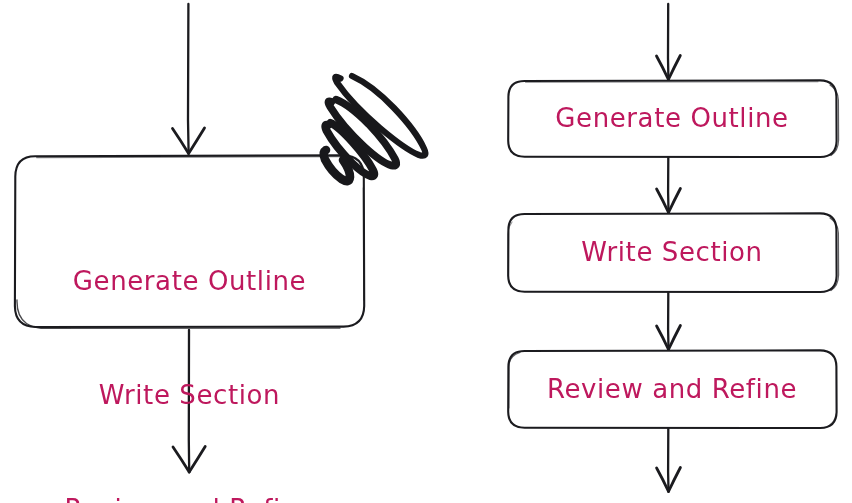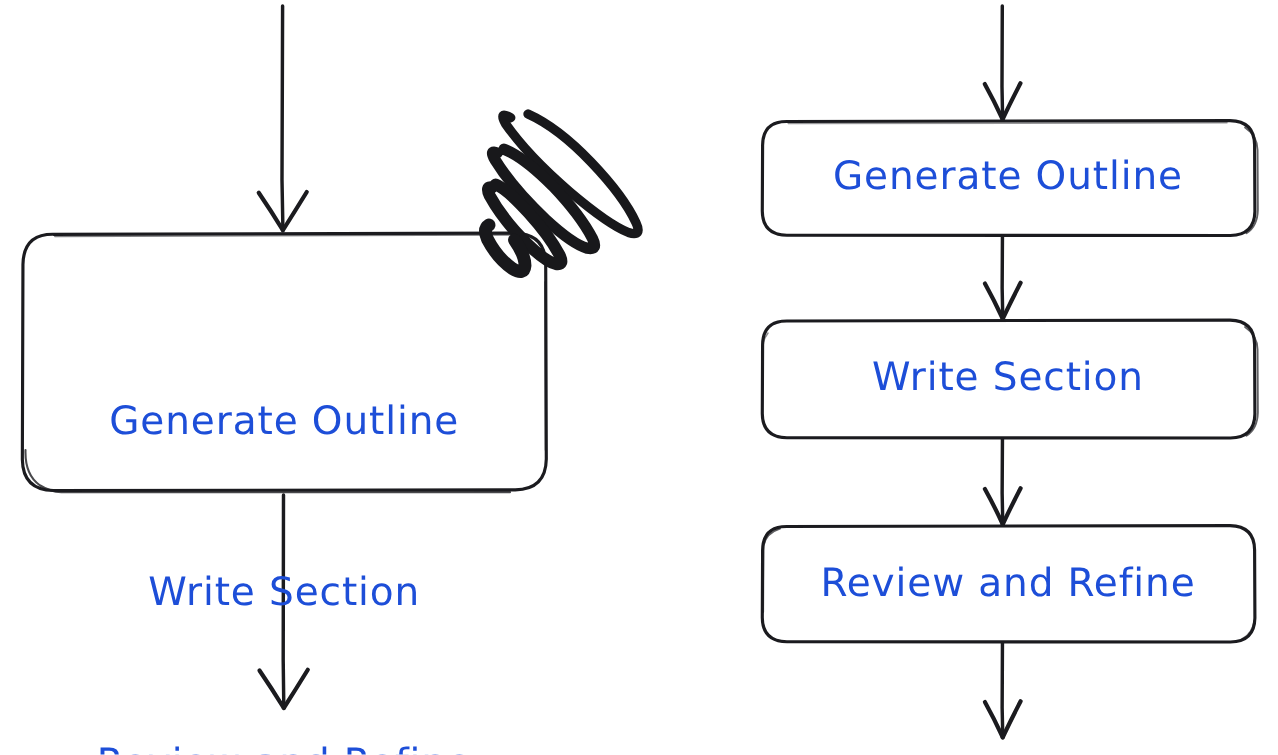--- a/index.html
+++ b/index.html
@@ -24,21 +24,21 @@
     position: absolute;
     left: 0;
     top: 0;
     width: 852px;
     height: 503px;
     display: block;
   }
   .node-label {
     position: absolute;
     text-align: center;
-    color: #1d4ed8;
+    color: #be185d;
     font-family: "DejaVu Sans", "Liberation Sans", sans-serif;
     font-size: 26px;
     line-height: 38px;
     letter-spacing: 0.6px;
     white-space: pre;
     pointer-events: none;
     font-weight: 400;
   }
   .node-label.multi {
     line-height: 38px;

